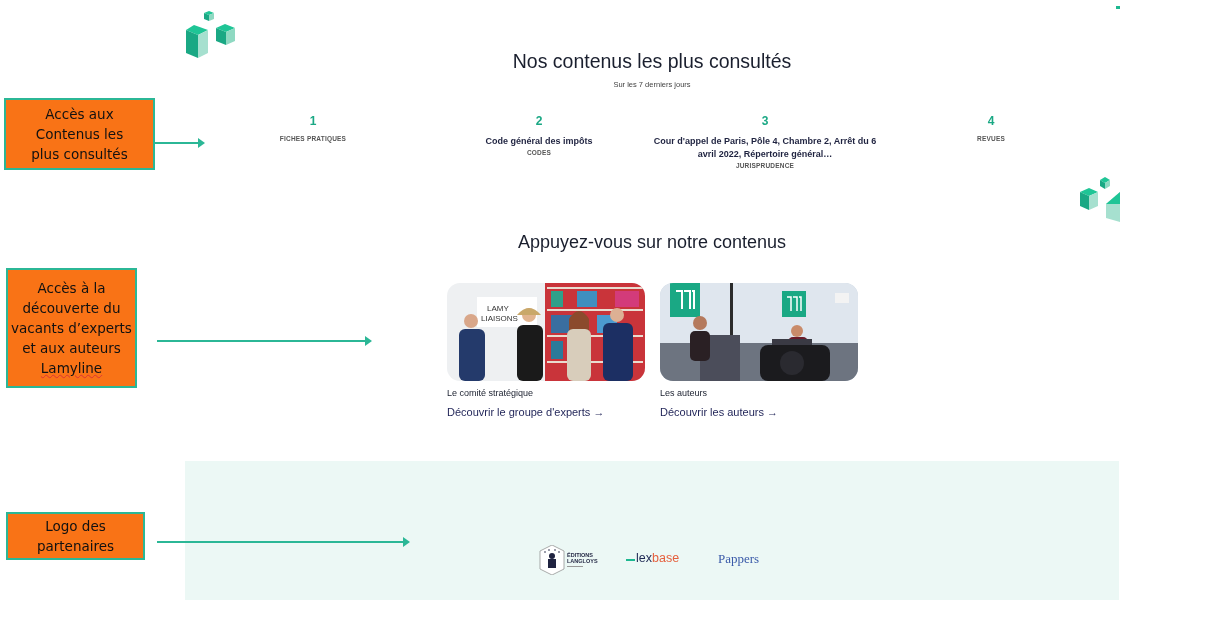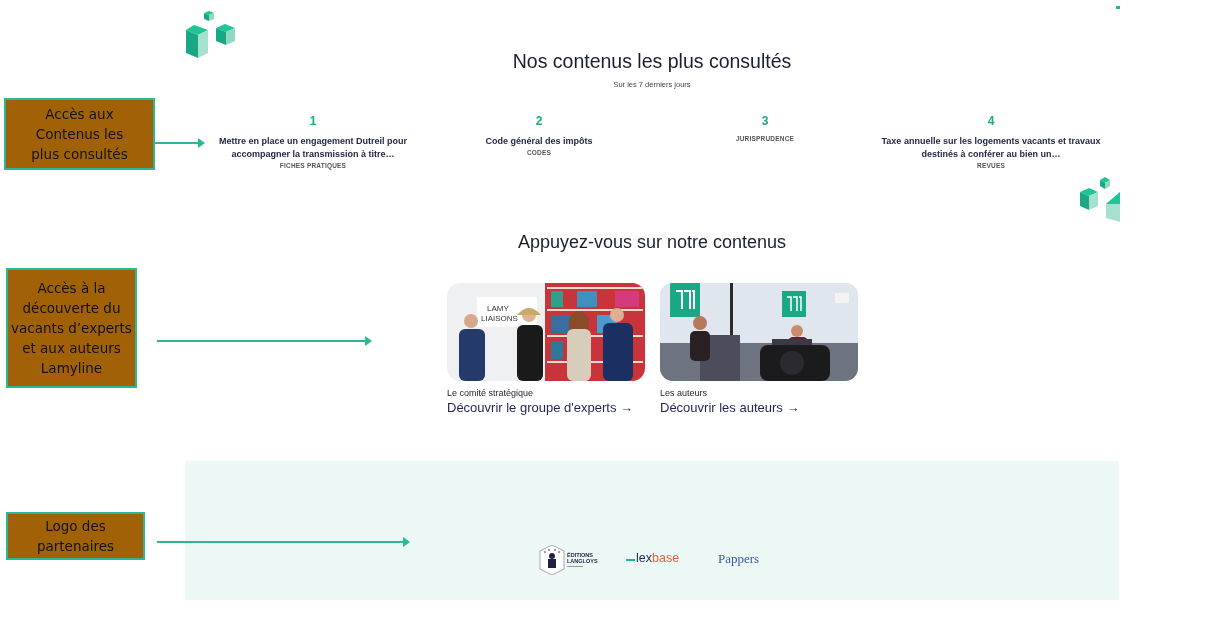--- a/index.html
+++ b/index.html
@@ -21,35 +21,35 @@
   .top-item { position: absolute; top: 114px; width: 226px; text-align: center; }
   .top-item .rank { font-size: 12px; font-weight: 700; color: #1aa884; display: block; margin-bottom: 7px; }
   .top-item .t { font-size: 9px; font-weight: 700; color: #1f2340; line-height: 13px; display: block; cursor: pointer; }
   .top-item .cat { font-size: 6.5px; font-weight: 700; color: #555; letter-spacing: 0.2px; display: block; margin-top: 1px; }
 
   
   .title2 { top: 232px; font-size: 18px; left: 185px; width: 934px; }
   .card { position: absolute; top: 283px; width: 198px; }
   .card .img { width: 198px; height: 98px; border-radius: 13px; overflow: hidden; position: relative; }
   .card .ctitle { display: block; margin-top: 7px; font-size: 9px; font-weight: 500; color: #1a1f2e; }
-  .card .clink { display: block; margin-top: 2px; font-size: 13px; color: #1f2357; cursor: pointer; }
+  .card .clink { display: block; margin-top: 8px; font-size: 11px; color: #1f2357; cursor: pointer; }
 
   
   .partners { position: absolute; left: 185px; top: 461px; width: 934px; height: 139px; background: #ecf8f5; }
   .title3 { position: absolute; top: 34px; left: 0; width: 100%; text-align: center; font-size: 18px; font-weight: 500; color: #1a1f2e; }
   .logo { position: absolute; cursor: pointer; }
   .logo-langloys { left: 354px; top: 84px; width: 62px; height: 30px; }
   .logo-lexbase { left: 441px; top: 90px; font-size: 12.5px; font-weight: 500; }
   .logo-lexbase .lx { color: #1f2a55; }
   .logo-lexbase .bs { color: #e5603e; }
   .logo-lexbase .bar { display: inline-block; width: 9px; height: 2px; background: #1db890; vertical-align: 1px; margin-right: 1px; }
   .logo-pappers { left: 533px; top: 90px; font-family: "Liberation Serif", "DejaVu Serif", serif; font-size: 13px; color: #3b5ba9; }
 
   
-  .anno { position: absolute; border: 2px solid #2bb796; background: #a16207; text-align: center; font-family: "DejaVu Sans", sans-serif; font-size: 13.5px; color: #111; line-height: 20px; display: flex; align-items: center; justify-content: center; }
+  .anno { position: absolute; border: 2px solid #2bb796; background: #f97316; text-align: center; font-family: "DejaVu Sans", sans-serif; font-size: 13.5px; color: #111; line-height: 20px; display: flex; align-items: center; justify-content: center; }
   .anno1 { left: 4px; top: 98px; width: 151px; height: 72px; }
   .anno2 { left: 6px; top: 268px; width: 131px; height: 120px; }
   .anno3 { left: 6px; top: 512px; width: 139px; height: 48px; }
   .squiggle { text-decoration: underline wavy #d33; text-decoration-thickness: 1px; }
 
   .arrow { position: absolute; height: 2px; background: #2bb796; }
   .arrow::after { content: ""; position: absolute; right: -2px; top: -4px; border-left: 7px solid #2bb796; border-top: 5px solid transparent; border-bottom: 5px solid transparent; }
   .arrow1 { left: 155px; top: 142px; width: 48px; }
   .arrow2 { left: 157px; top: 340px; width: 213px; }
   .arrow3 { left: 157px; top: 541px; width: 251px; }
@@ -82,35 +82,34 @@
   <polygon points="13,22 22,18 22,32 13,36" fill="#a6e0cf"></polygon>
   <polygon points="30,30 44,18 44,48 30,44" fill="#a6e0cf"></polygon>
   <polygon points="30,30 44,18 44,30" fill="#1fc596"></polygon>
 </svg>
 
 <h2 class="sec-title title1">Nos contenus les plus consultés</h2>
 <div class="subtitle1">Sur les 7 derniers jours</div>
 
 <div class="top-item" style="left:200px">
   <span class="rank">1</span>
-  <span class="t">Mettre en place un engagement Dutreil pour accompagner la transmission à titre…</span>
   <span class="cat">FICHES PRATIQUES</span>
 </div>
 <div class="top-item" style="left:426px">
   <span class="rank">2</span>
   <span class="t">Code général des impôts</span>
   <span class="cat">CODES</span>
 </div>
 <div class="top-item" style="left:652px">
   <span class="rank">3</span>
+  <span class="t">Cour d'appel de Paris, Pôle 4, Chambre 2, Arrêt du 6 avril 2022, Répertoire général…</span>
   <span class="cat">JURISPRUDENCE</span>
 </div>
 <div class="top-item" style="left:878px">
   <span class="rank">4</span>
-  <span class="t">Taxe annuelle sur les logements vacants et travaux destinés à conférer au bien un…</span>
   <span class="cat">REVUES</span>
 </div>
 
 <h2 class="sec-title title2">Appuyez-vous sur notre contenus</h2>
 
 <div class="card" style="left:447px">
   <div class="img">
     <svg width="198" height="98" viewBox="0 0 198 98">
       <rect width="198" height="98" fill="#eef0f2"></rect>
 

